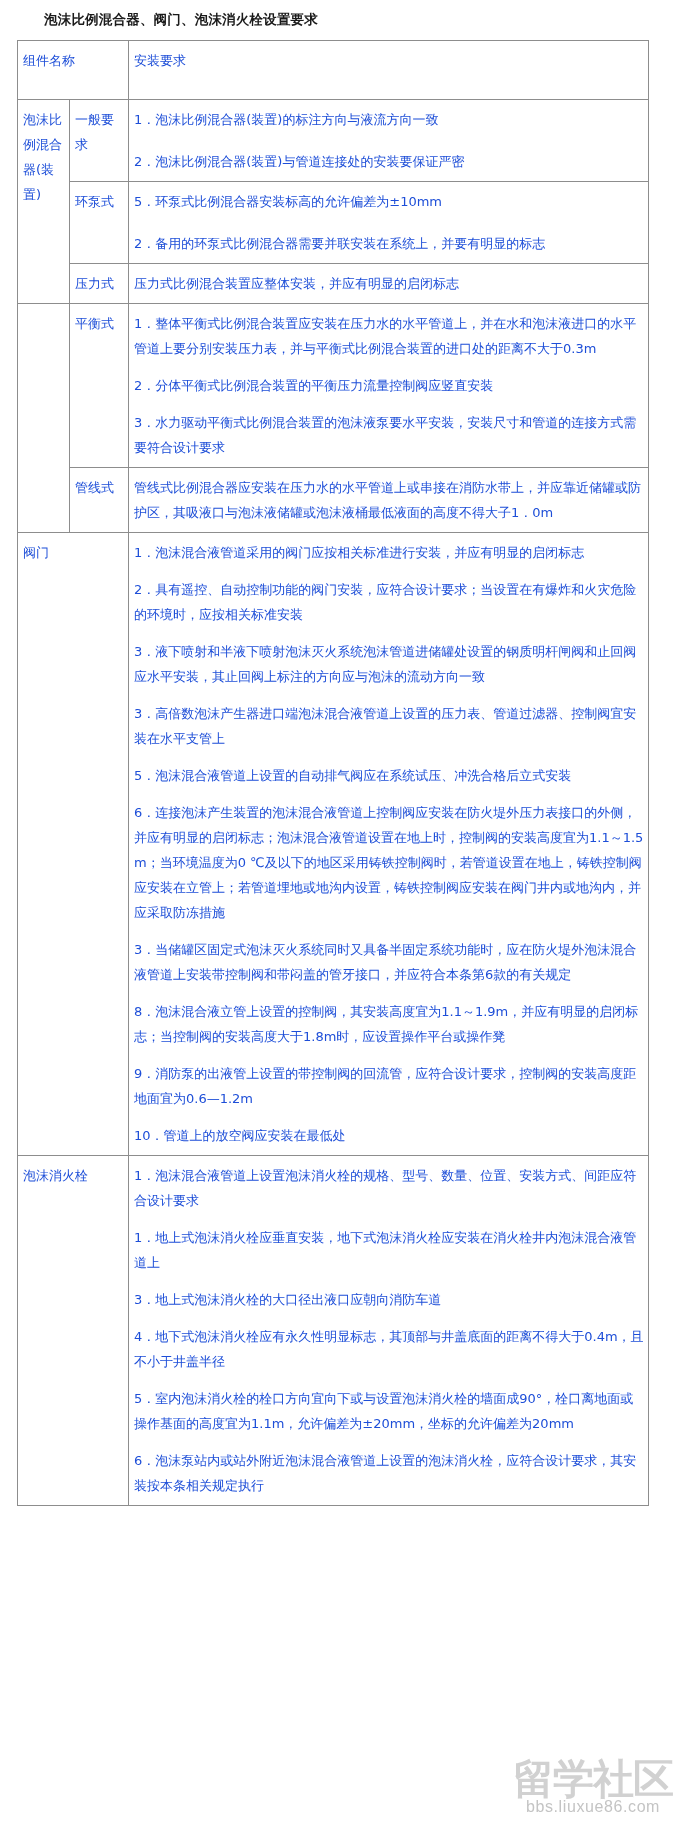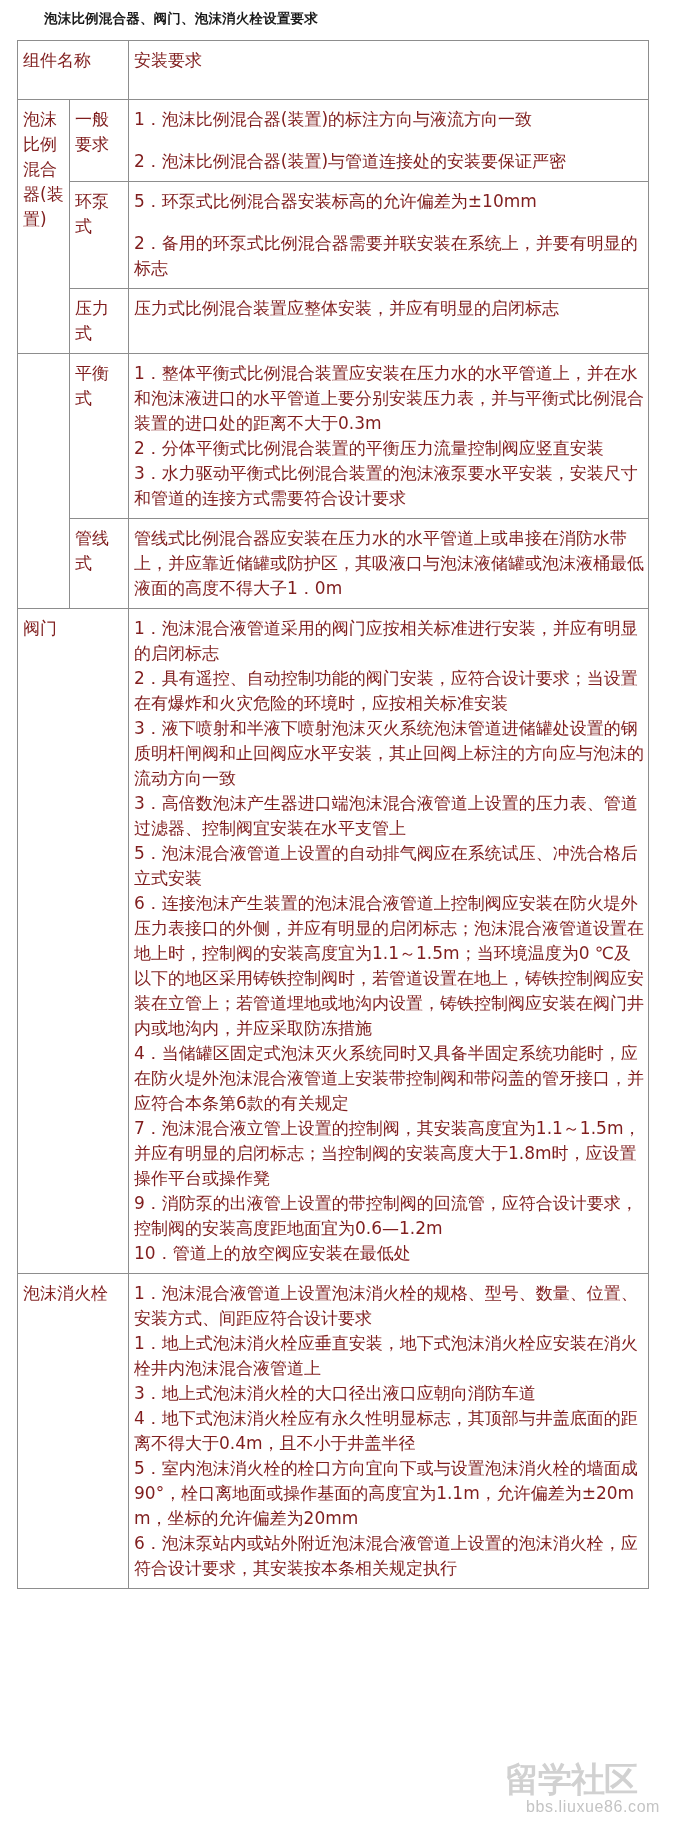--- a/index.html
+++ b/index.html
@@ -21,40 +21,39 @@
     background: #ffffff;
     overflow: hidden;
   }
   .doc-title {
     font-size: 13.5px;
     font-weight: bold;
     color: #1a1a1a;
     padding: 11px 0 11px 44px;
     letter-spacing: 0.2px;
     line-height: 1.3;
-    font-family: Liberation Mono, monospace;
   }
   table.req-table {
     border-collapse: collapse;
     width: 631px;
     margin-left: 17px;
     table-layout: fixed;
     background: #ffffff;
   }
   table.req-table col.c-name  { width: 52px; }
   table.req-table col.c-sub   { width: 59px; }
   table.req-table col.c-req   { width: 520px; }
 
   table.req-table td {
     border: 1px solid #8d8d8d;
     vertical-align: top;
-    font-size: 17px;
+    font-size: 13px;
     line-height: 25px;
     padding: 7px 4px 7px 5px;
-    color: #7f1d1d;
+    color: #1d4ed8;
     word-break: break-all;
   }
   td.colname {
     padding-left: 5px;
   }
   td.req {
     padding-left: 7px;
     padding-right: 3px;
   }
   .hdr td {
@@ -66,40 +65,41 @@
     border-bottom: 2px solid #4a4a4a;
   }
   .grp-top td {
     border-top: 2px solid #4a4a4a;
   }
   .req p {
     margin: 0;
     padding: 0;
   }
   .req p + p {
-    margin-top: 0px;
+    margin-top: 12px;
   }
   .req p.spaced + p.spaced {
     margin-top: 17px;
   }
   .watermark {
     position: absolute;
     right: 6px;
     bottom: 6px;
     width: 176px;
     height: 66px;
     pointer-events: none;
     user-select: none;
   }
   .wm-main {
-    font-size: 34px;
+    font-size: 41px;
     font-weight: bold;
     color: #c9c9c9;
     letter-spacing: -1px;
     line-height: 42px;
+    text-align: center;
     font-family: "DejaVu Sans", "Liberation Sans", sans-serif;
     opacity: 0.85;
   }
   .wm-sub {
     font-size: 16px;
     color: #c4c4c4;
     text-align: center;
     letter-spacing: 0.6px;
     line-height: 14px;
     font-family: "Liberation Sans", sans-serif;
@@ -168,22 +168,22 @@
 
       <tr>
         <td class="colname" colspan="2">阀门</td>
         <td class="req">
           <p>1．泡沫混合液管道采用的阀门应按相关标准进行安装，并应有明显的启闭标志</p>
           <p>2．具有遥控、自动控制功能的阀门安装，应符合设计要求；当设置在有爆炸和火灾危险的环境时，应按相关标准安装</p>
           <p>3．液下喷射和半液下喷射泡沫灭火系统泡沫管道进储罐处设置的钢质明杆闸阀和止回阀应水平安装，其止回阀上标注的方向应与泡沫的流动方向一致</p>
           <p>3．高倍数泡沫产生器进口端泡沫混合液管道上设置的压力表、管道过滤器、控制阀宜安装在水平支管上</p>
           <p>5．泡沫混合液管道上设置的自动排气阀应在系统试压、冲洗合格后立式安装</p>
           <p>6．连接泡沫产生装置的泡沫混合液管道上控制阀应安装在防火堤外压力表接口的外侧，并应有明显的启闭标志；泡沫混合液管道设置在地上时，控制阀的安装高度宜为1.1～1.5m；当环境温度为0 ℃及以下的地区采用铸铁控制阀时，若管道设置在地上，铸铁控制阀应安装在立管上；若管道埋地或地沟内设置，铸铁控制阀应安装在阀门井内或地沟内，并应采取防冻措施</p>
-          <p>4．当储罐区固定式泡沫灭火系统同时又具备半固定系统功能时，应在防火堤外泡沫混合液管道上安装带控制阀和带闷盖的管牙接口，并应符合本条第6款的有关规定</p>
-          <p>7．泡沫混合液立管上设置的控制阀，其安装高度宜为1.1～1.5m，并应有明显的启闭标志；当控制阀的安装高度大于1.8m时，应设置操作平台或操作凳</p>
+          <p>3．当储罐区固定式泡沫灭火系统同时又具备半固定系统功能时，应在防火堤外泡沫混合液管道上安装带控制阀和带闷盖的管牙接口，并应符合本条第6款的有关规定</p>
+          <p>8．泡沫混合液立管上设置的控制阀，其安装高度宜为1.1～1.9m，并应有明显的启闭标志；当控制阀的安装高度大于1.8m时，应设置操作平台或操作凳</p>
           <p>9．消防泵的出液管上设置的带控制阀的回流管，应符合设计要求，控制阀的安装高度距地面宜为0.6—1.2m</p>
           <p>10．管道上的放空阀应安装在最低处</p>
         </td>
       </tr>
 
       <tr>
         <td class="colname" colspan="2">泡沫消火栓</td>
         <td class="req">
           <p>1．泡沫混合液管道上设置泡沫消火栓的规格、型号、数量、位置、安装方式、间距应符合设计要求</p>
           <p>1．地上式泡沫消火栓应垂直安装，地下式泡沫消火栓应安装在消火栓井内泡沫混合液管道上</p>

